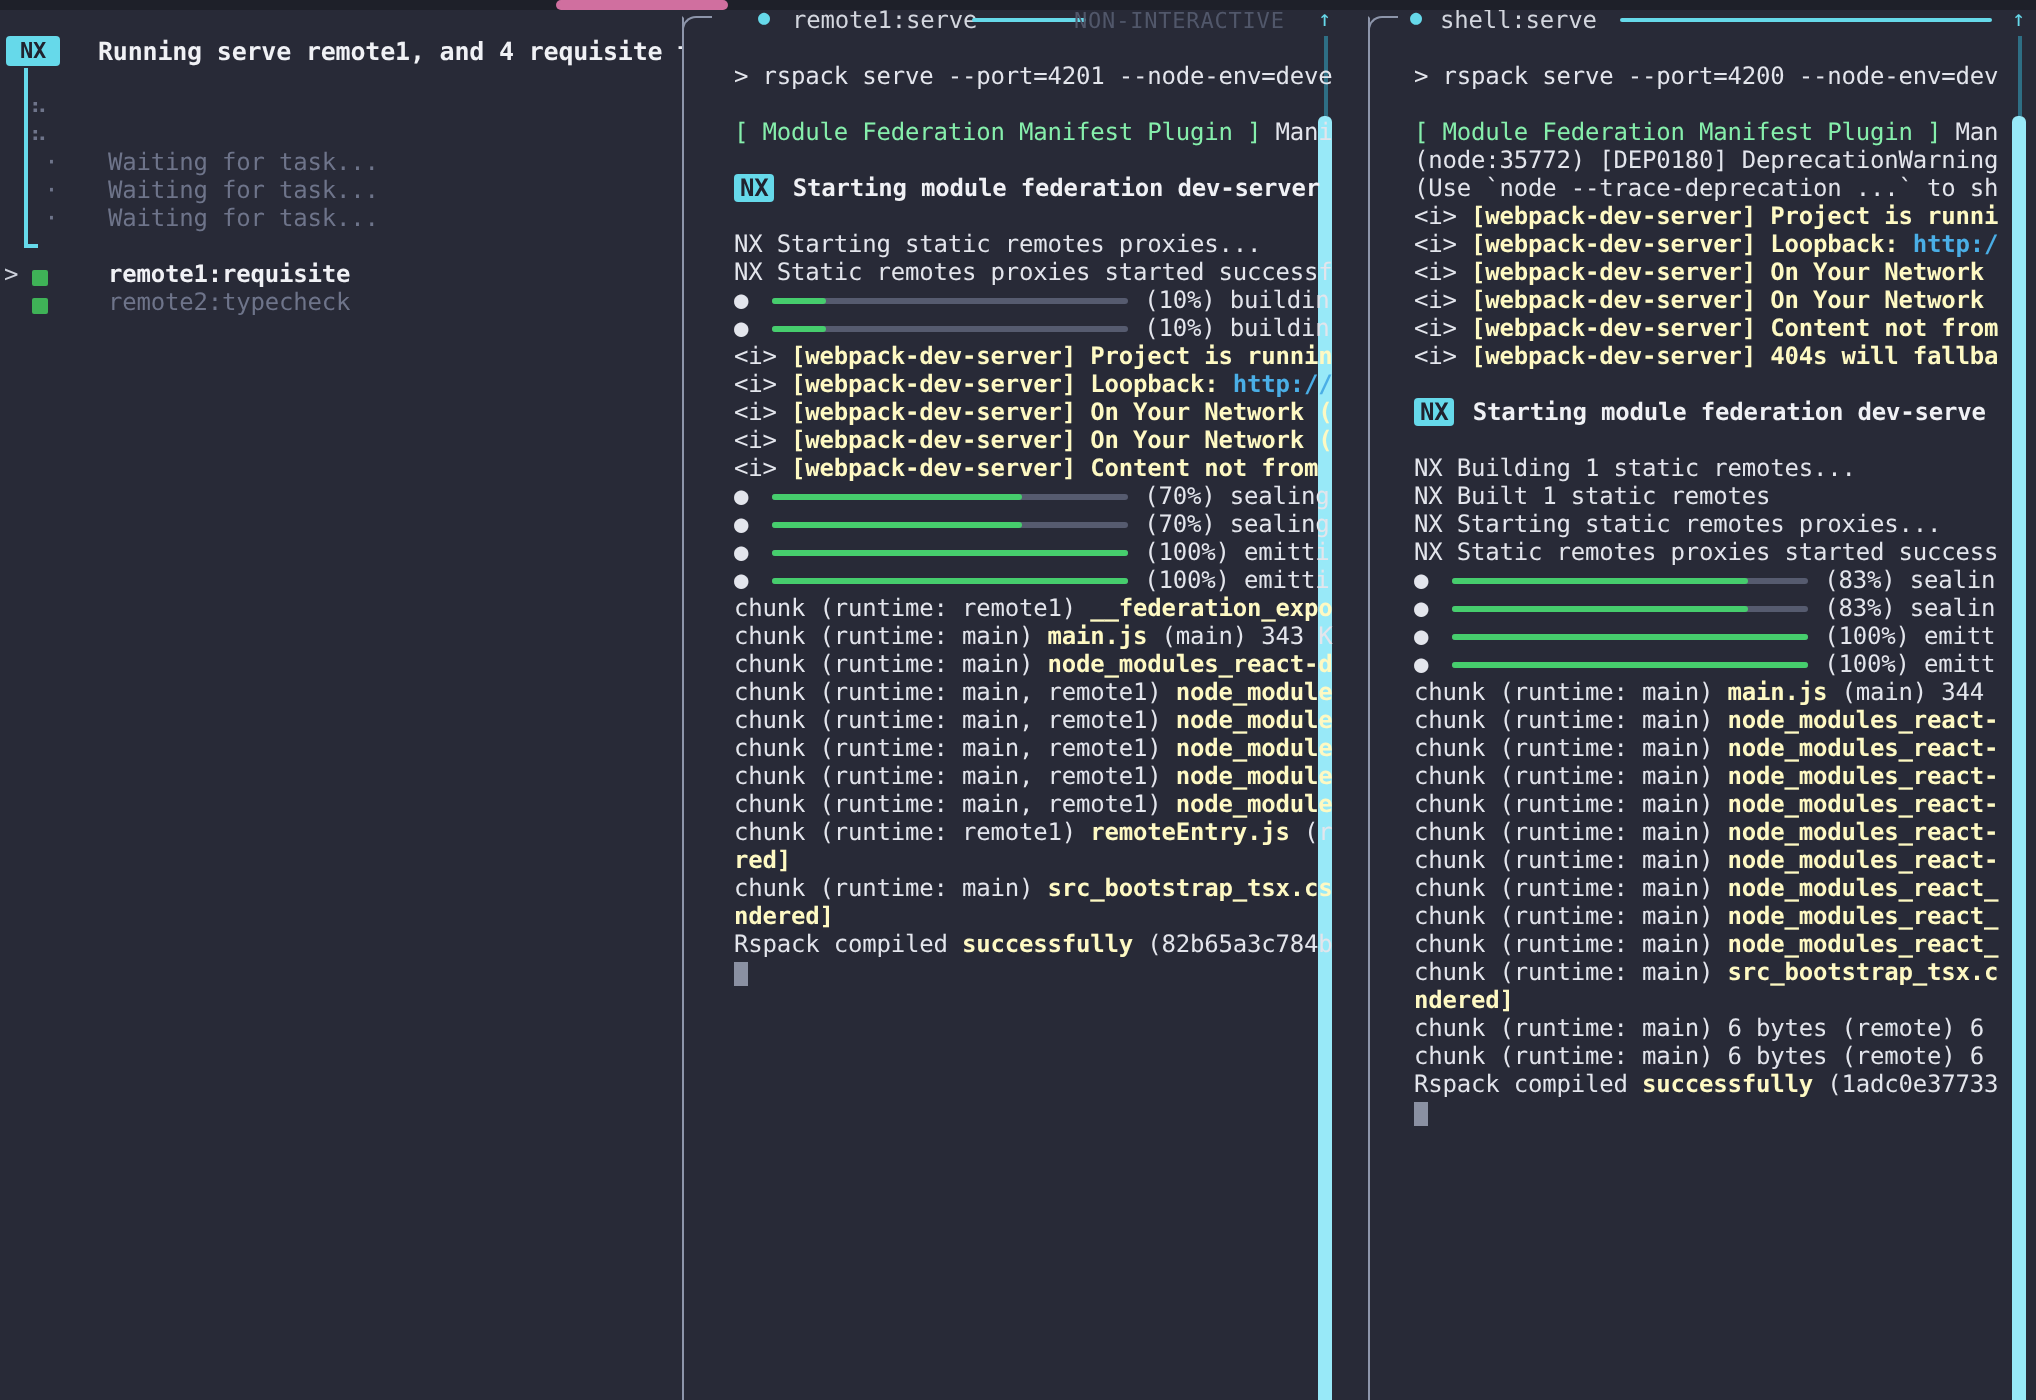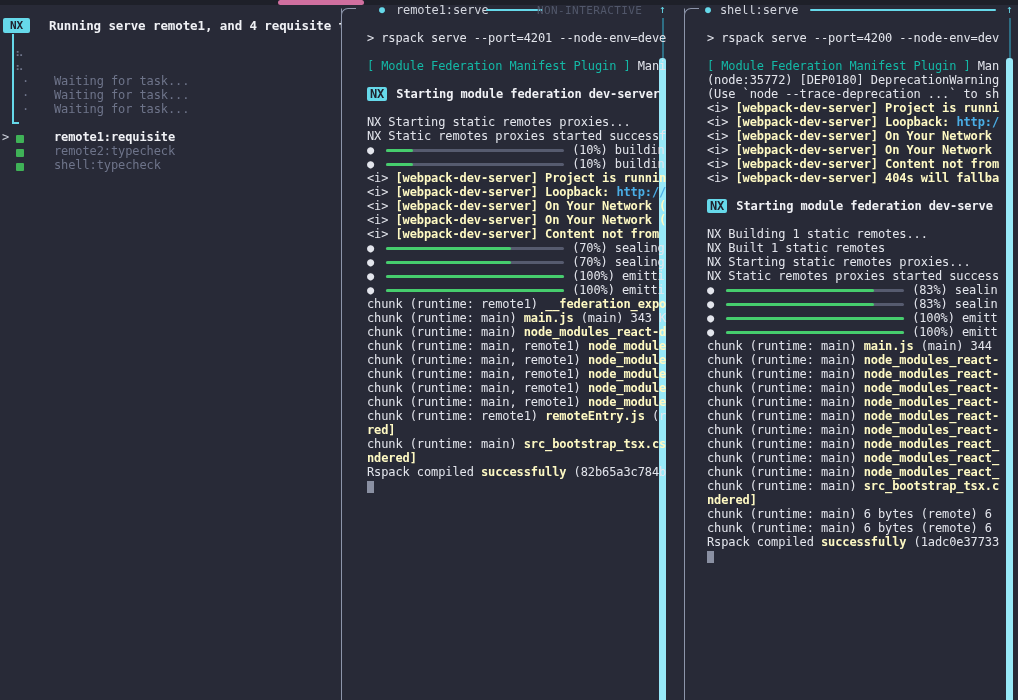--- a/index.html
+++ b/index.html
@@ -43,21 +43,21 @@
   .strack{position:absolute;width:2px;top:13px;height:40px;background:#2e6e84;}
   .p1 .strack{left:321px;} .p2 .strack{left:325px;}
   .sthumb{position:absolute;width:7px;top:53px;bottom:-3px;background:#98e9f8;border-radius:3px;}
   .p1 .sthumb{left:318px;} .p2 .sthumb{left:322px;}
   .content{position:absolute;top:26px;white-space:pre;overflow:hidden;}
   .p1 .content{left:26px;width:303px;} .p2 .content{left:23px;width:301px;}
   .cline{height:14px;line-height:14px;}
   .seg-fg{color:#e3e5ec;}
   .seg-boldfg{color:#f0f1f5;font-weight:bold;margin-top:21px;}
   .seg-green{color:#fef9c3;font-weight:bold;}
-  .seg-cyan{color:#14b8a6;}
+  .seg-cyan{color:#86efac;}
   .seg-link{color:#4aaee6;font-weight:bold;}
   .seg-badge{background:#66d9ea;color:#20222e;font-weight:bold;padding:0 3px;border-radius:2px;margin-right:2px;}
   .bullet{color:#e3e5ec;}
   .barwrap{display:inline-block;width:178px;height:3px;background:#565b6f;border-radius:2px;vertical-align:middle;margin:0 8px 0 12px;}
   .barfill{display:block;height:3px;background:#46cd6d;border-radius:2px;}
   .cursor{display:inline-block;width:7px;height:12px;background:#8a90a2;vertical-align:middle;}
 </style>
 </head>
 <body>
 
@@ -74,21 +74,20 @@
         <div class="task-group">
           <div class="task-row"><span class="caret"> </span><span class="ticon">⠦</span></div>
           <div class="task-row"><span class="caret"> </span><span class="ticon">⠦</span></div>
           <div class="task-row"><span class="caret"> </span><span class="ticon"> ·</span><span class="tlabel">Waiting for task...</span></div>
           <div class="task-row"><span class="caret"> </span><span class="ticon"> ·</span><span class="tlabel">Waiting for task...</span></div>
           <div class="task-row"><span class="caret"> </span><span class="ticon"> ·</span><span class="tlabel">Waiting for task...</span></div>
         </div>
         <div class="task-group">
           <div class="task-row selected"><span class="caret">&gt;</span><span class="ticon"><span class="sq"></span></span><span class="tlabel">remote1:requisite</span></div>
           <div class="task-row"><span class="caret"> </span><span class="ticon"><span class="sq"></span></span><span class="tlabel">remote2:typecheck</span></div>
-          <div class="task-row"><span class="caret"> </span><span class="ticon"><span class="sq"></span></span><span class="tlabel">shell:typecheck</span></div>
         </div>
       </div>
   </section>
 
   <section class="pane p1" id="pane-0">
     <div class="pborder"></div>
     <div class="pcorner"></div>
     <span class="pdot">●</span>
     <span class="ptitle">remote1:serve</span>
     <div class="hdash"></div>

